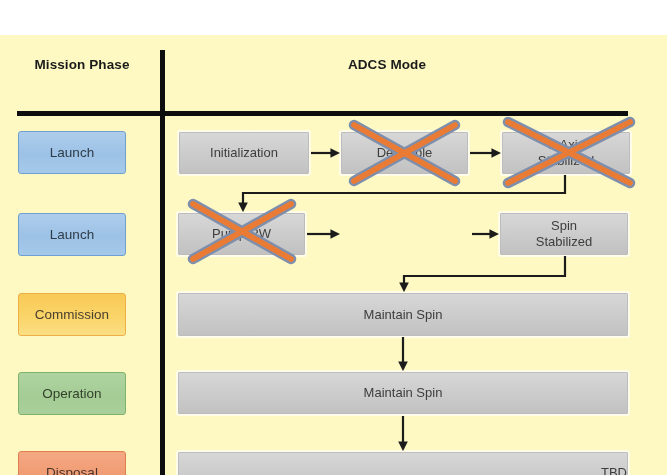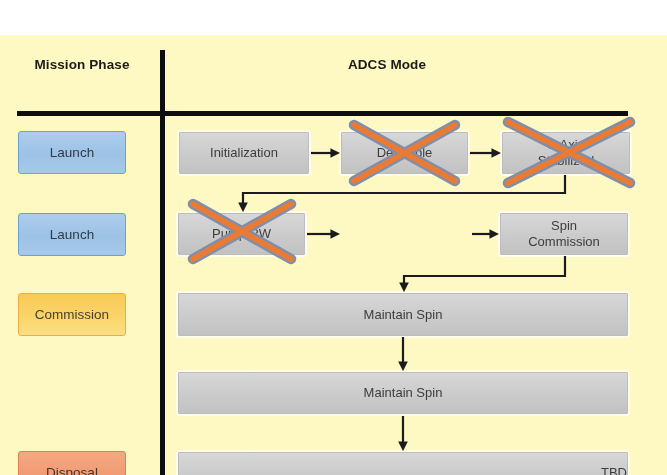--- a/index.html
+++ b/index.html
@@ -65,38 +65,41 @@
 
   <div class="pbox c-blue" style="top:96px">
       <span>Launch</span>
     </div>
   <div class="pbox c-blue" style="top:178px">
       <span>Launch</span>
     </div>
   <div class="pbox c-yellow" style="top:258px">
       <span>Commission</span>
     </div>
+  <div class="pbox c-green" style="top:337px">
+      <span>Operation</span>
+    </div>
   <div class="pbox c-salmon" style="top:416px">
       <span>Disposal</span>
     </div>
 
   <div class="mbox" id="box-init">
       <span>Initialization</span>
     </div>
   <div class="mbox" id="box-detumble">
       <span>Detumble</span>
     </div>
   <div class="mbox" id="box-3axis">
       <span class="wrap">3-Axis Stabilized</span>
     </div>
   <div class="mbox" id="box-pump">
       <span>Pump RW</span>
     </div>
   <div class="mbox" id="box-spinstab">
-      <span class="wrap">Spin Commission</span>
+      <span class="wrap">Spin Stabilized</span>
     </div>
   <div class="mbox" id="box-maintain1">
       <span>Maintain Spin</span>
     </div>
   <div class="mbox" id="box-maintain2">
       <span>Maintain Spin</span>
     </div>
   <div class="mbox" id="box-tbd">
       <span>TBD</span>
     </div>

